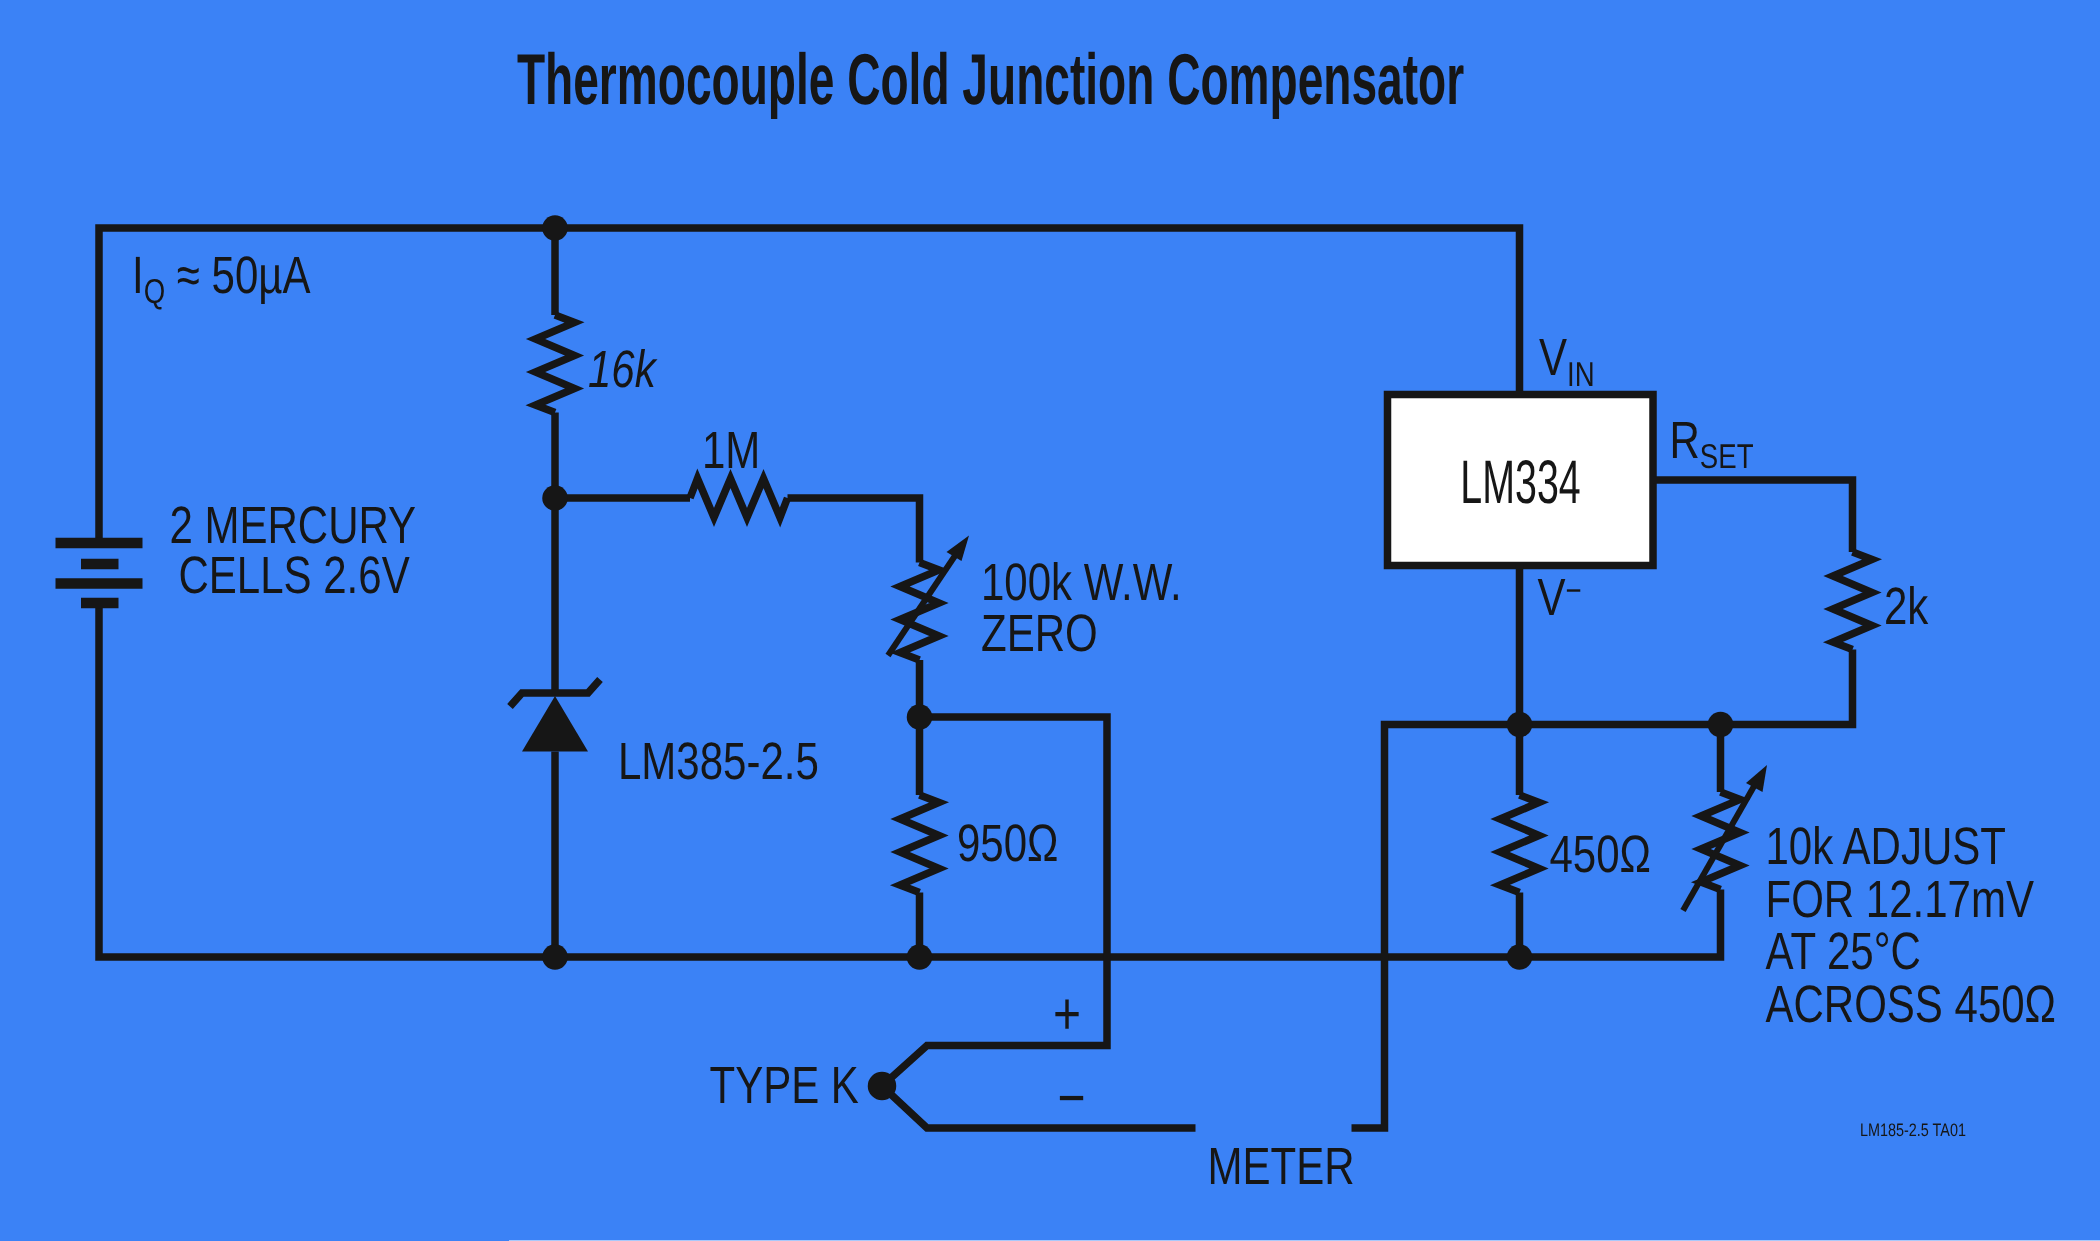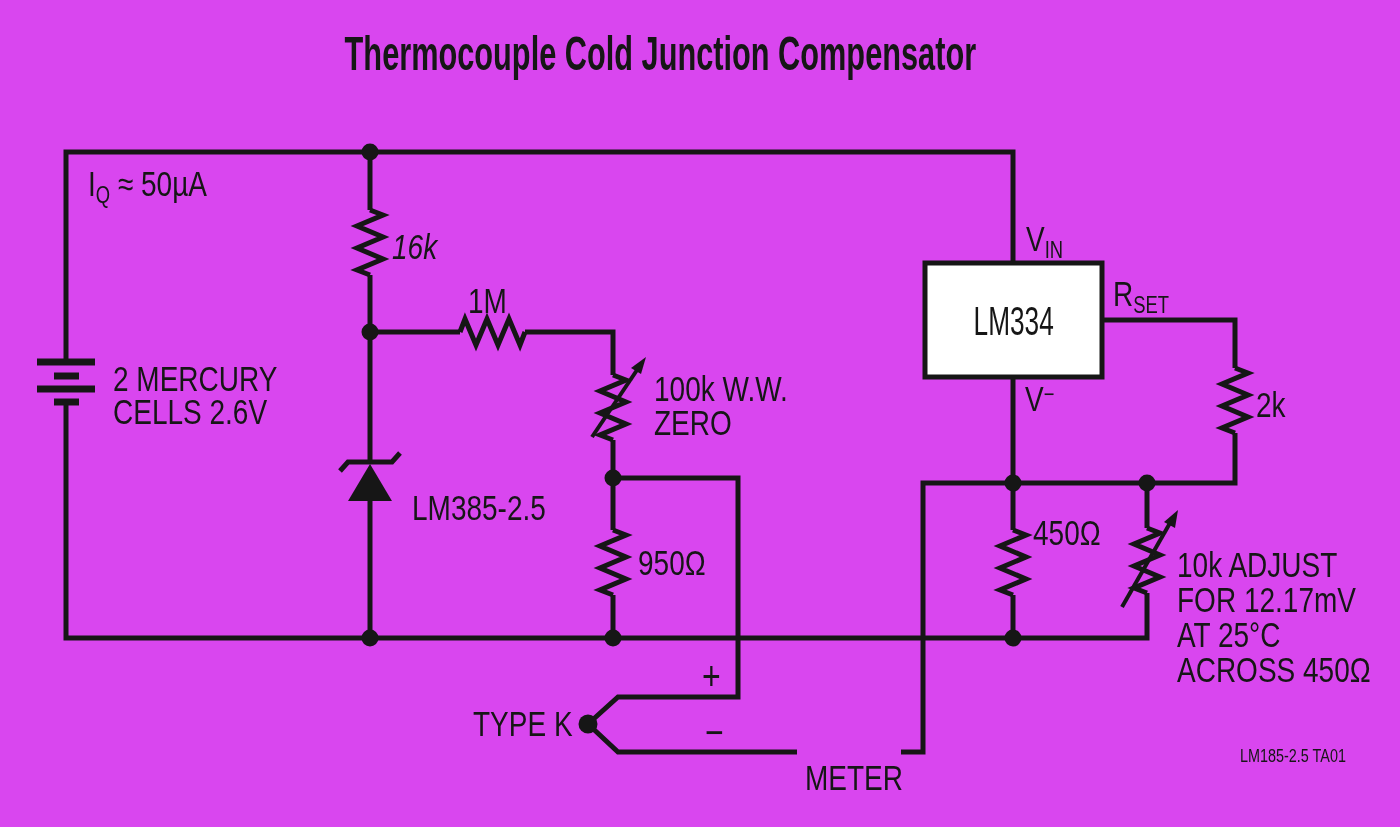--- a/index.html
+++ b/index.html
@@ -1,37 +1,37 @@
 <!DOCTYPE html>
 <html><head>
 <meta charset="utf-8">
 <style>
   html,body { margin:0; padding:0; background:#ffffff; }
   #page {
-    position:relative; width:1400px; height:827px; background:#d946ef;
+    position:relative; width:1400px; height:827px; background:#3b82f6;
     font-family:"Liberation Sans", sans-serif; color:#161616; overflow:hidden;
   }
   #schematic { position:absolute; left:0; top:0; }
   .lbl {
     position:absolute; font-size:35px; line-height:1.0; color:#161616;
     white-space:nowrap; letter-spacing:0px;
   }
   .cx { display:inline-block; transform:scaleX(0.80); transform-origin:0 50%; }
   .cxc { display:inline-block; transform:scaleX(0.64); transform-origin:50% 50%; }
   .title {
     position:absolute; left:0; top:30px; width:1320px; text-align:center;
     font-size:48px; font-weight:bold; line-height:1.0; white-space:nowrap;
   }
   .lines div { line-height:35px; }
   .lines.lh33 div { line-height:33px; }
   .lines.lh34 div { line-height:34px; }
   sub.sb { font-size:23px; vertical-align:-7px; letter-spacing:0; }
   sup.sp { font-size:23px; vertical-align:9px; letter-spacing:0; }
   .sign { font-size:40px; line-height:1.0; }
-  .credit { font-size:18px; }
+  .credit { font-size:12px; }
   .ic-name { position:absolute; left:925px; top:301px; width:177px; text-align:center;
     font-size:41px; line-height:1.0; white-space:nowrap; }
 </style>
 </head>
 <body>
 
 <div id="page">
 
   <svg id="schematic" width="1400" height="827" viewBox="0 0 1400 827" fill="none" stroke="#161616" stroke-width="5" stroke-linejoin="miter">
 
@@ -101,21 +101,21 @@
   </svg>
 
   <div class="title">
     <span class="cxc">Thermocouple Cold Junction Compensator</span>
   </div>
 
   <div class="lbl" style="left:88px; top:166px;">
     <span class="cx"><span>I</span><sub class="sb">Q</sub><span> ≈ 50µA</span></span>
   </div>
 
-  <div class="lbl lines lh33" style="left:113px; top:362px;">
+  <div class="lbl lines lh33" style="left:113px; top:334px;text-align:center;">
     <div><span class="cx">2 MERCURY</span></div>
     <div><span class="cx">CELLS 2.6V</span></div>
   </div>
 
   <div class="lbl" style="left:392px; top:229px;font-style:italic;">
     <span class="cx">16k</span>
   </div>
 
   <div class="lbl" style="left:468px; top:283px;">
     <span class="cx">1M</span>
@@ -147,21 +147,21 @@
   </div>
 
   <div class="lbl" style="left:1025px; top:381px;">
     <span class="cx"><span>V</span><sup class="sp">−</sup></span>
   </div>
 
   <div class="lbl" style="left:1256px; top:387px;">
     <span class="cx">2k</span>
   </div>
 
-  <div class="lbl" style="left:1033px; top:515px;text-align:right;">
+  <div class="lbl" style="left:1033px; top:552px;text-align:right;">
     <span class="cx">450Ω</span>
   </div>
 
   <div class="lbl lines" style="left:1177px; top:547px;">
     <div><span class="cx">10k ADJUST</span></div>
     <div><span class="cx">FOR 12.17mV</span></div>
     <div><span class="cx">AT 25°C</span></div>
     <div><span class="cx">ACROSS 450Ω</span></div>
   </div>
 

